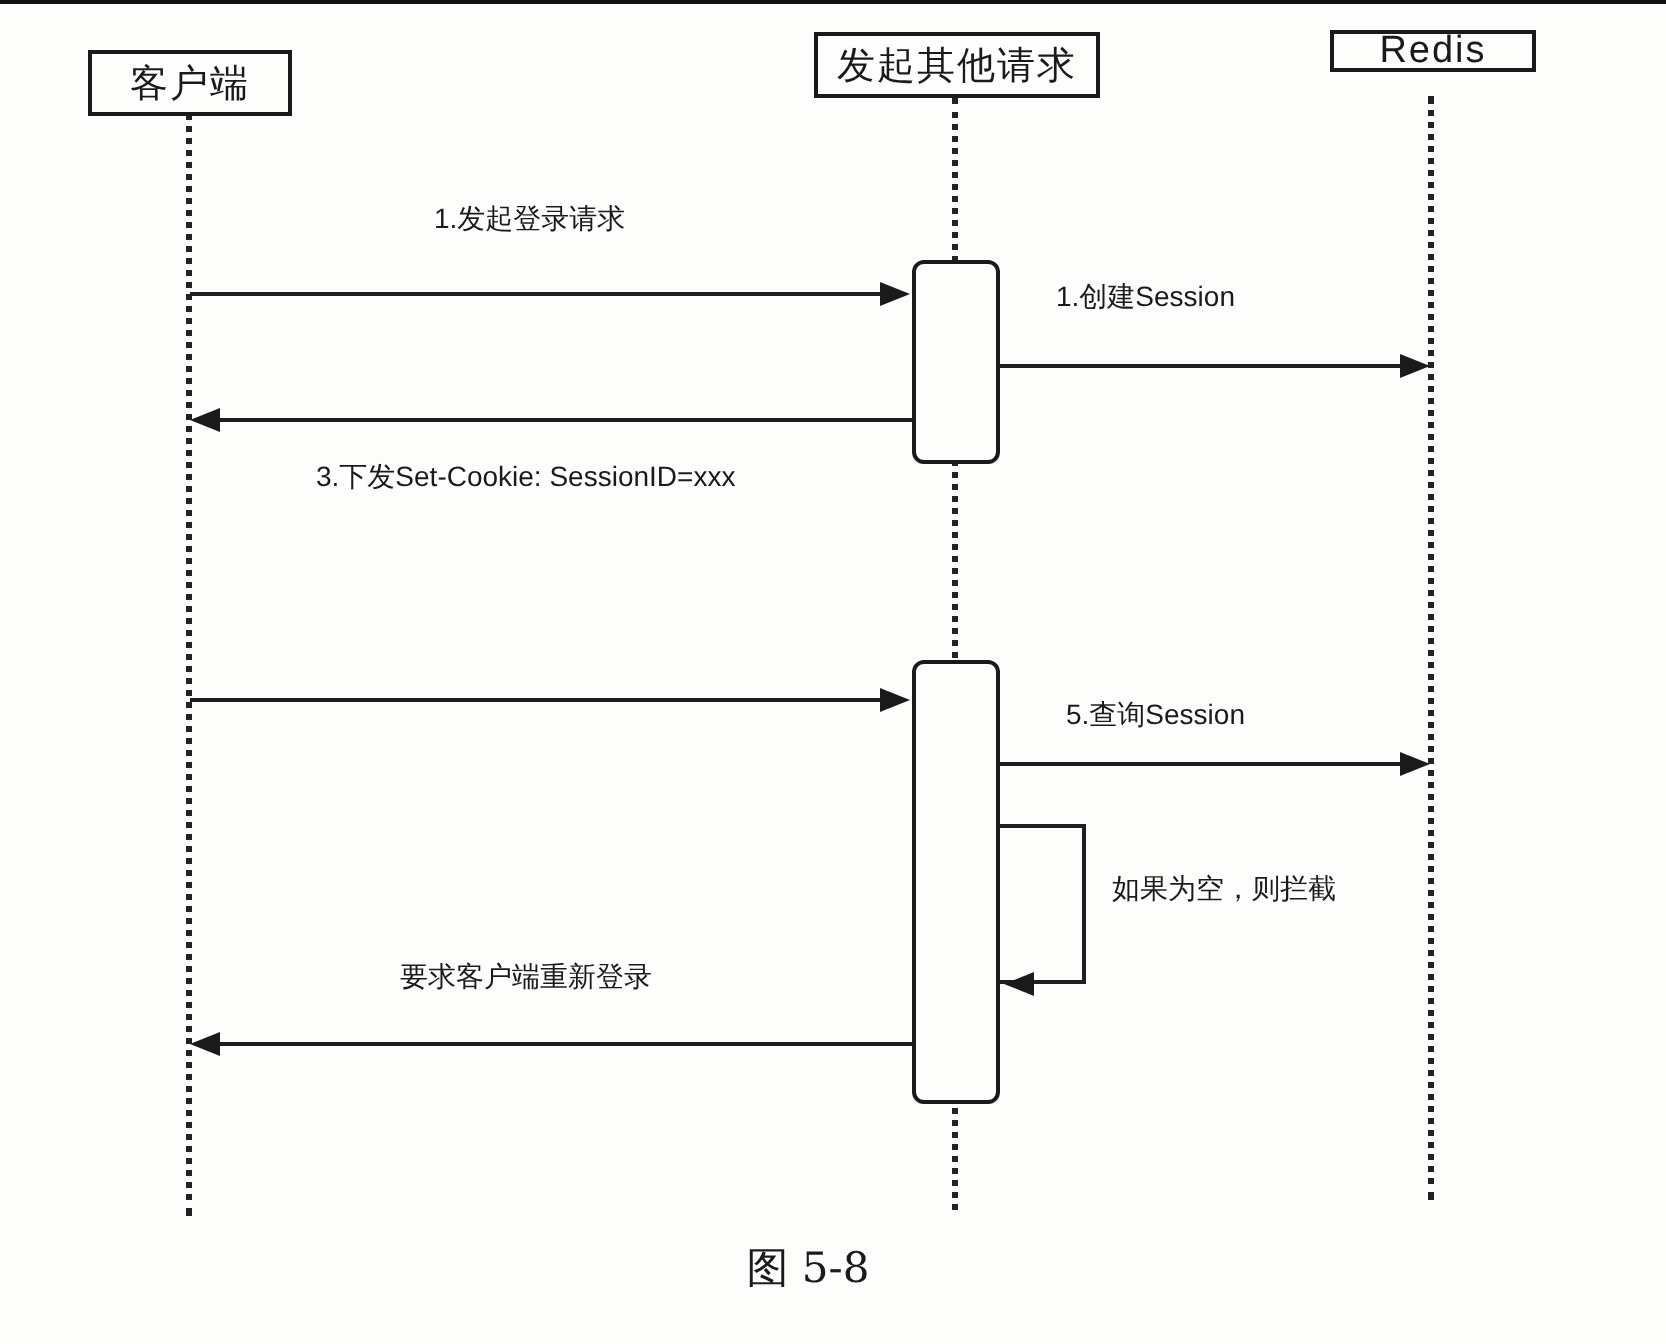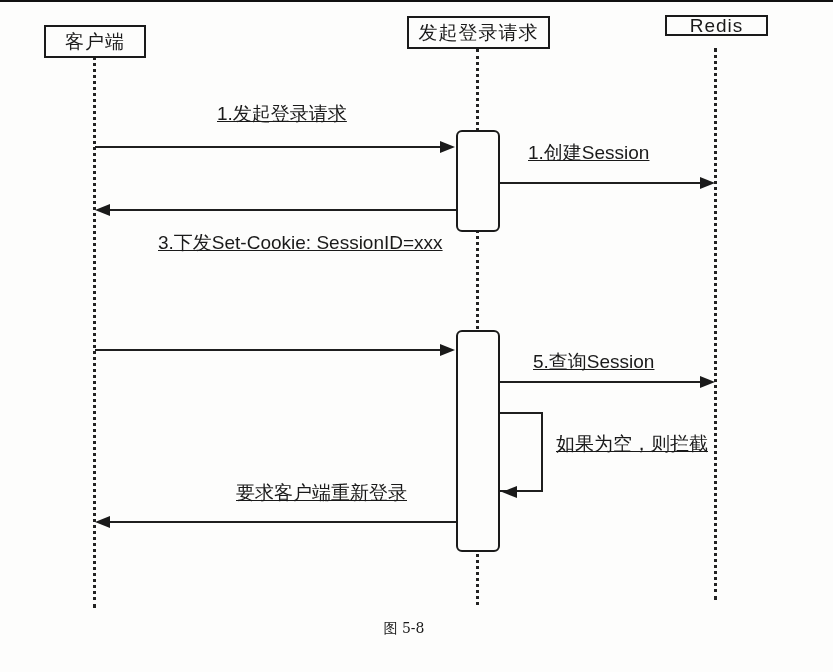--- a/index.html
+++ b/index.html
@@ -26,40 +26,40 @@
   }
   .head-l{
     position:absolute;width:0;height:0;z-index:5;
     border-top:6px solid transparent;border-bottom:6px solid transparent;
     border-right:15px solid #1a1a1a;
   }
   .loop{
     position:absolute;box-sizing:border-box;z-index:2;
     border:2px solid #1f1f1f;border-left:none;
   }
-  .lbl{position:absolute;font-size:19px;white-space:nowrap;z-index:6;text-decoration:underline;}
+  .lbl{position:absolute;font-size:14px;white-space:nowrap;z-index:6;}
   .lbl2{line-height:29px;}
   .lbl3{line-height:26px;}
   .caption{
     position:absolute;font-family:"DejaVu Serif","Liberation Serif",serif;
-    font-size:14px;text-align:center;z-index:6;
+    font-size:21px;text-align:center;z-index:6;
   }
 </style>
 </head>
 <body>
 
 <div class="canvas">
 
   <div class="topline"></div>
 
   <div class="actor" style="left:44px;top:25px;width:102px;height:33px;">
     <span>客户端</span>
   </div>
   <div class="actor" style="left:407px;top:16px;width:143px;height:33px;">
-    <span>发起登录请求</span>
+    <span>发起其他请求</span>
   </div>
   <div class="actor" style="left:665px;top:15px;width:103px;height:21px;">
     <span>Redis</span>
   </div>
 
   <div class="life" style="left:93px;top:50px;height:558px;"></div>
   <div class="life" style="left:476px;top:49px;height:556px;"></div>
   <div class="life" style="left:714px;top:48px;height:552px;"></div>
 
   <div class="act" style="left:456px;top:130px;width:44px;height:102px;"></div>
@@ -86,17 +86,17 @@
   <div class="hline" style="left:108px;top:521px;width:348px;"></div>
   <div class="head-l" style="left:95px;top:516px;"></div>
 
   <div class="lbl" style="left:217px;top:101px;">1.发起登录请求</div>
   <div class="lbl" style="left:528px;top:140px;">1.创建Session</div>
   <div class="lbl" style="left:158px;top:230px;">3.下发Set-Cookie: SessionID=xxx</div>
   <div class="lbl" style="left:533px;top:349px;">5.查询Session</div>
   <div class="lbl lbl3" style="left:556px;top:431px;">
     <div>如果为空，则拦截</div>
   </div>
-  <div class="lbl" style="left:200px;top:480px;margin-left:36px;">要求客户端重新登录</div>
+  <div class="lbl" style="left:200px;top:480px;">要求客户端重新登录</div>
 
   <div class="caption" style="left:344px;top:620px;width:120px;">图 5-8</div>
 
 </div>
 
 </body></html>

